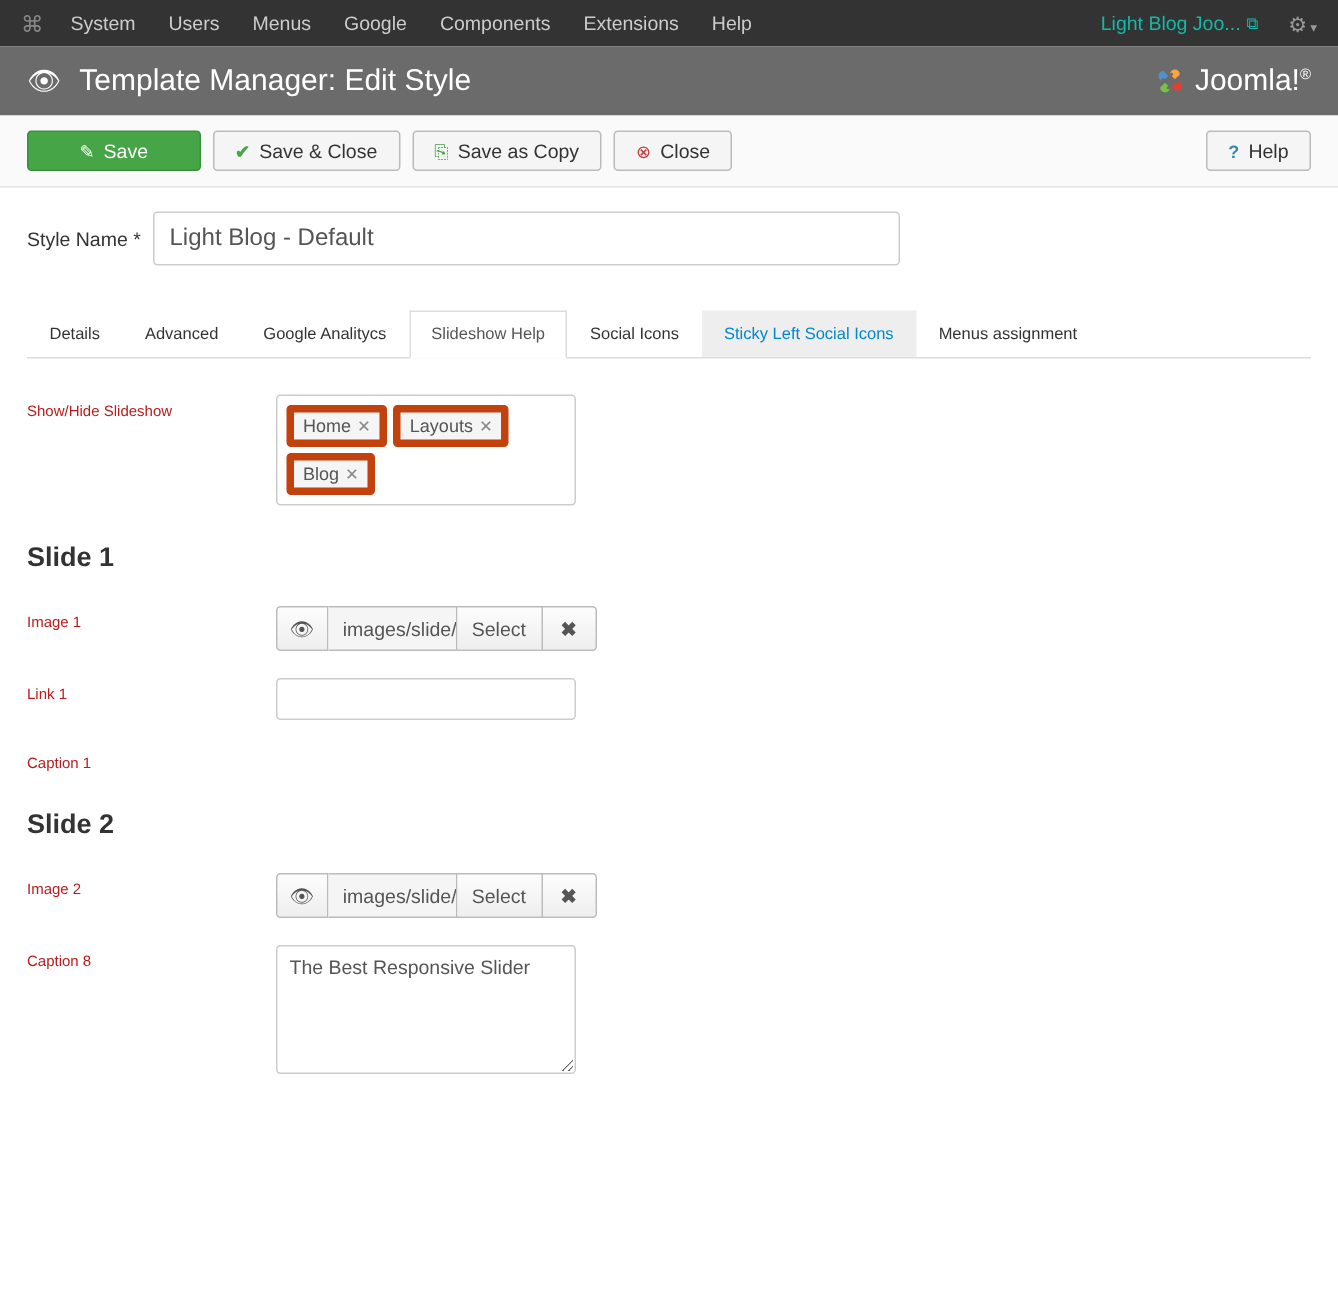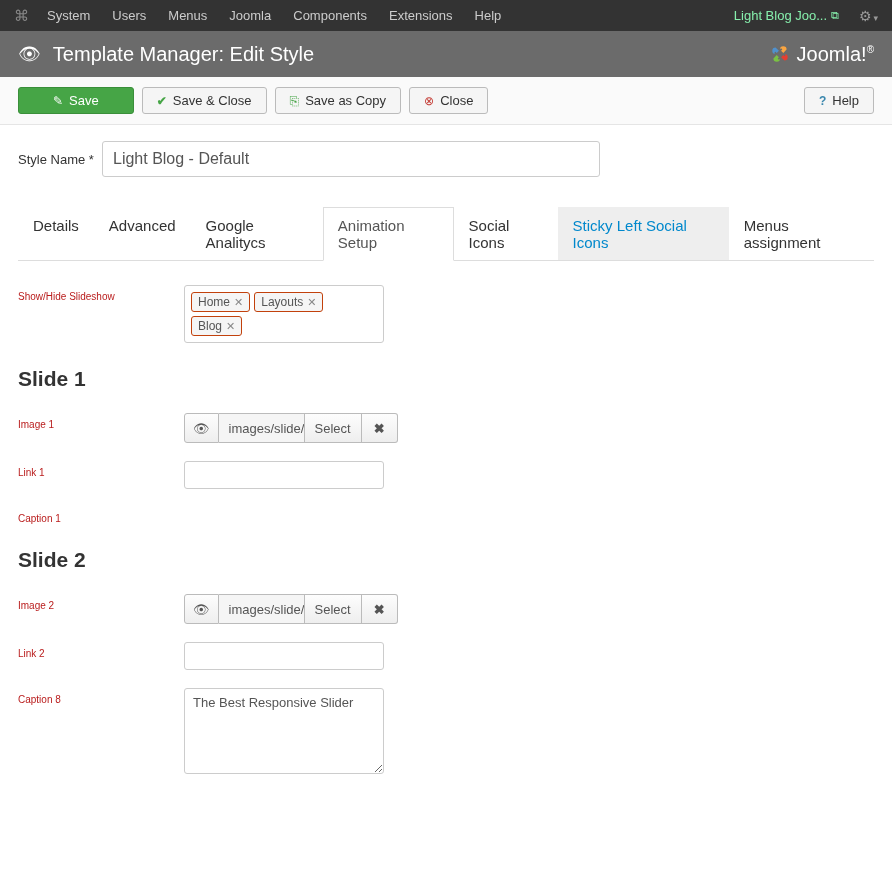--- a/index.html
+++ b/index.html
@@ -3,21 +3,21 @@
 <meta charset="utf-8">
 <style>
 * { margin: 0; padding: 0; box-sizing: border-box; }
 body { font-family: Arial, Helvetica, sans-serif; font-size: 13px; color: #555; background: #fff; width: 892px; }
 
 
 .top-bar { background: #333; height: 31px; display: flex; align-items: center; padding: 0 14px; color: #d0d0d0; font-size: 13px; }
 .top-bar .joomla-icon { color: #888; font-size: 15px; margin-right: 18px; }
 .top-bar .menu-item { margin-right: 22px; color: #ccc; cursor: pointer; }
 .top-bar .spacer { flex: 1; }
-.top-bar .site-link { color: #86efac; cursor: pointer; display: flex; align-items: center; }
+.top-bar .site-link { color: #14b8a6; cursor: pointer; display: flex; align-items: center; }
 .top-bar .site-link .ext-icon { margin-left: 4px; font-size: 11px; }
 .top-bar .gear { margin-left: 20px; color: #999; font-size: 14px; cursor: pointer; }
 .top-bar .caret-down { font-size: 9px; margin-left: 2px; }
 
 
 .page-header { background: #6b6b6b; height: 46px; display: flex; align-items: center; padding: 0 18px; color: #fff; }
 .page-header .eye-icon { font-size: 18px; margin-right: 12px; }
 .page-header h1 { font-size: 20px; font-weight: normal; flex: 1; }
 .page-header .brand { display: flex; align-items: center; }
 .page-header .brand .logo { width: 22px; height: 22px; margin-right: 6px; }
@@ -38,35 +38,35 @@
 
 
 .content { padding: 16px 18px 20px; }
 .field-row { display: flex; align-items: center; margin-bottom: 30px; }
 .field-row .lbl { width: 84px; color: #333; font-size: 13px; }
 .field-row .lbl .req { color: #333; }
 .style-name-input { flex: 0 0 498px; height: 36px; border: 1px solid #ccc; border-radius: 3px; padding: 0 10px; font-size: 16px; color: #555; }
 
 
 .tabs { display: flex; border-bottom: 1px solid #ddd; margin-bottom: 24px; }
-.tab { padding: 9px 14px; color: #333; cursor: pointer; font-size: 15px; border: 1px solid transparent; border-bottom: none; }
+.tab { padding: 9px 14px; color: #333; cursor: pointer; font-size: 11px; border: 1px solid transparent; border-bottom: none; }
 .tab.active { border-color: #ddd; border-bottom: 1px solid #fff; margin-bottom: -1px; background: #fff; color: #555; }
 .tab.highlight { background: #eee; color: #08c; }
 
 
 .form-row { display: flex; align-items: flex-start; margin-bottom: 18px; }
 .form-row .form-lbl { width: 166px; padding-top: 6px; color: #b91c1c; font-size: 10px; }
 .tag-box { border: 1px solid #ccc; border-radius: 3px; padding: 6px; width: 200px; min-height: 50px; display: flex; flex-wrap: wrap; gap: 4px; align-content: flex-start; }
-.tag { display: inline-flex; align-items: center; border: 1px solid #c2410c; border-radius: 3px; background: #f5f5f5; padding: 2px 6px; font-size: 12px; color: #555; cursor: pointer; }
+.tag { display: inline-flex; align-items: center; border: 5px solid #c2410c; border-radius: 3px; background: #f5f5f5; padding: 2px 6px; font-size: 12px; color: #555; cursor: pointer; }
 .tag .x { margin-left: 4px; color: #888; font-size: 11px; }
 
 .select-box { display: flex; align-items: center; border: 1px solid #bbb; border-radius: 3px; background: linear-gradient(#fff, #eee); width: 200px; height: 28px; padding: 0 10px; justify-content: space-between; cursor: pointer; }
 .select-box .caret { font-size: 10px; color: #555; }
 
-.section-heading { font-size: 21px; font-weight: bold; color: #333; margin: 24px 0 22px; }
+.section-heading { font-size: 18px; font-weight: bold; color: #333; margin: 24px 0 22px; }
 
 .media-group { display: flex; align-items: stretch; }
 .media-group .media-seg { border: 1px solid #bbb; background: linear-gradient(#fdfdfd, #eee); height: 30px; display: flex; align-items: center; padding: 0 10px; font-size: 13px; color: #555; }
 .media-group .media-seg:first-child { border-radius: 3px 0 0 3px; padding: 0 8px; }
 .media-group .media-seg:last-child { border-radius: 0 3px 3px 0; }
 .media-group .media-seg + .media-seg { border-left: none; }
 .media-group .path-seg { width: 86px; overflow: hidden; white-space: nowrap; background: #f5f5f5; }
 .media-group .select-seg { cursor: pointer; }
 .media-group .clear-seg { cursor: pointer; font-weight: bold; padding: 0 12px; }
 
@@ -80,21 +80,21 @@
 .jlogo-blue { fill: #5091cd; }
 </style>
 </head>
 <body>
 
 <div class="top-bar">
   <span class="joomla-icon">⌘</span>
   <span class="menu-item">System</span>
   <span class="menu-item">Users</span>
   <span class="menu-item">Menus</span>
-  <span class="menu-item">Joomla</span>
+  <span class="menu-item">Google</span>
   <span class="menu-item">Components</span>
   <span class="menu-item">Extensions</span>
   <span class="menu-item">Help</span>
   <span class="spacer"></span>
   <span class="site-link">
     <span>Light Blog Joo...</span>
     <span class="ext-icon">⧉</span>
   </span>
   <span class="gear">⚙<span class="caret-down">▾</span></span>
 </div>
@@ -141,21 +141,21 @@
 
   <div class="field-row">
     <label class="lbl"><span>Style Name</span> <span class="req">*</span></label>
     <input class="style-name-input" type="text" value="Light Blog - Default" style="">
   </div>
 
   <div class="tabs" id="tabs-container">
       <div class="tab">Details</div>
       <div class="tab">Advanced</div>
       <div class="tab">Google Analitycs</div>
-      <div class="tab active">Animation Setup</div>
+      <div class="tab active">Slideshow Help</div>
       <div class="tab">Social Icons</div>
       <div class="tab highlight">Sticky Left Social Icons</div>
       <div class="tab">Menus assignment</div>
     </div>
 
   <div class="form-row">
     <div class="form-lbl">Show/Hide Slideshow</div>
     <div class="tag-box" id="tags-container">
         <span class="tag">Home<span class="x">✕</span></span>
         <span class="tag">Layouts<span class="x">✕</span></span>
@@ -197,23 +197,19 @@
               <span>👁</span>
             </div>
         <div class="media-seg path-seg">images/slide/sli</div>
         <div class="media-seg select-seg">Select</div>
         <div class="media-seg clear-seg">
               <span>✖</span>
             </div>
       </div>
     </div>
     <div class="form-row">
-      <div class="form-lbl">Link 2</div>
-      <input class="text-input" type="text" value="" style="">
-    </div>
-    <div class="form-row">
       <div class="form-lbl">Caption 8</div>
       <textarea class="textarea" style="">The Best Responsive Slider</textarea>
     </div>
   </div>
     </div>
 
 </div>
 
 </body></html>

